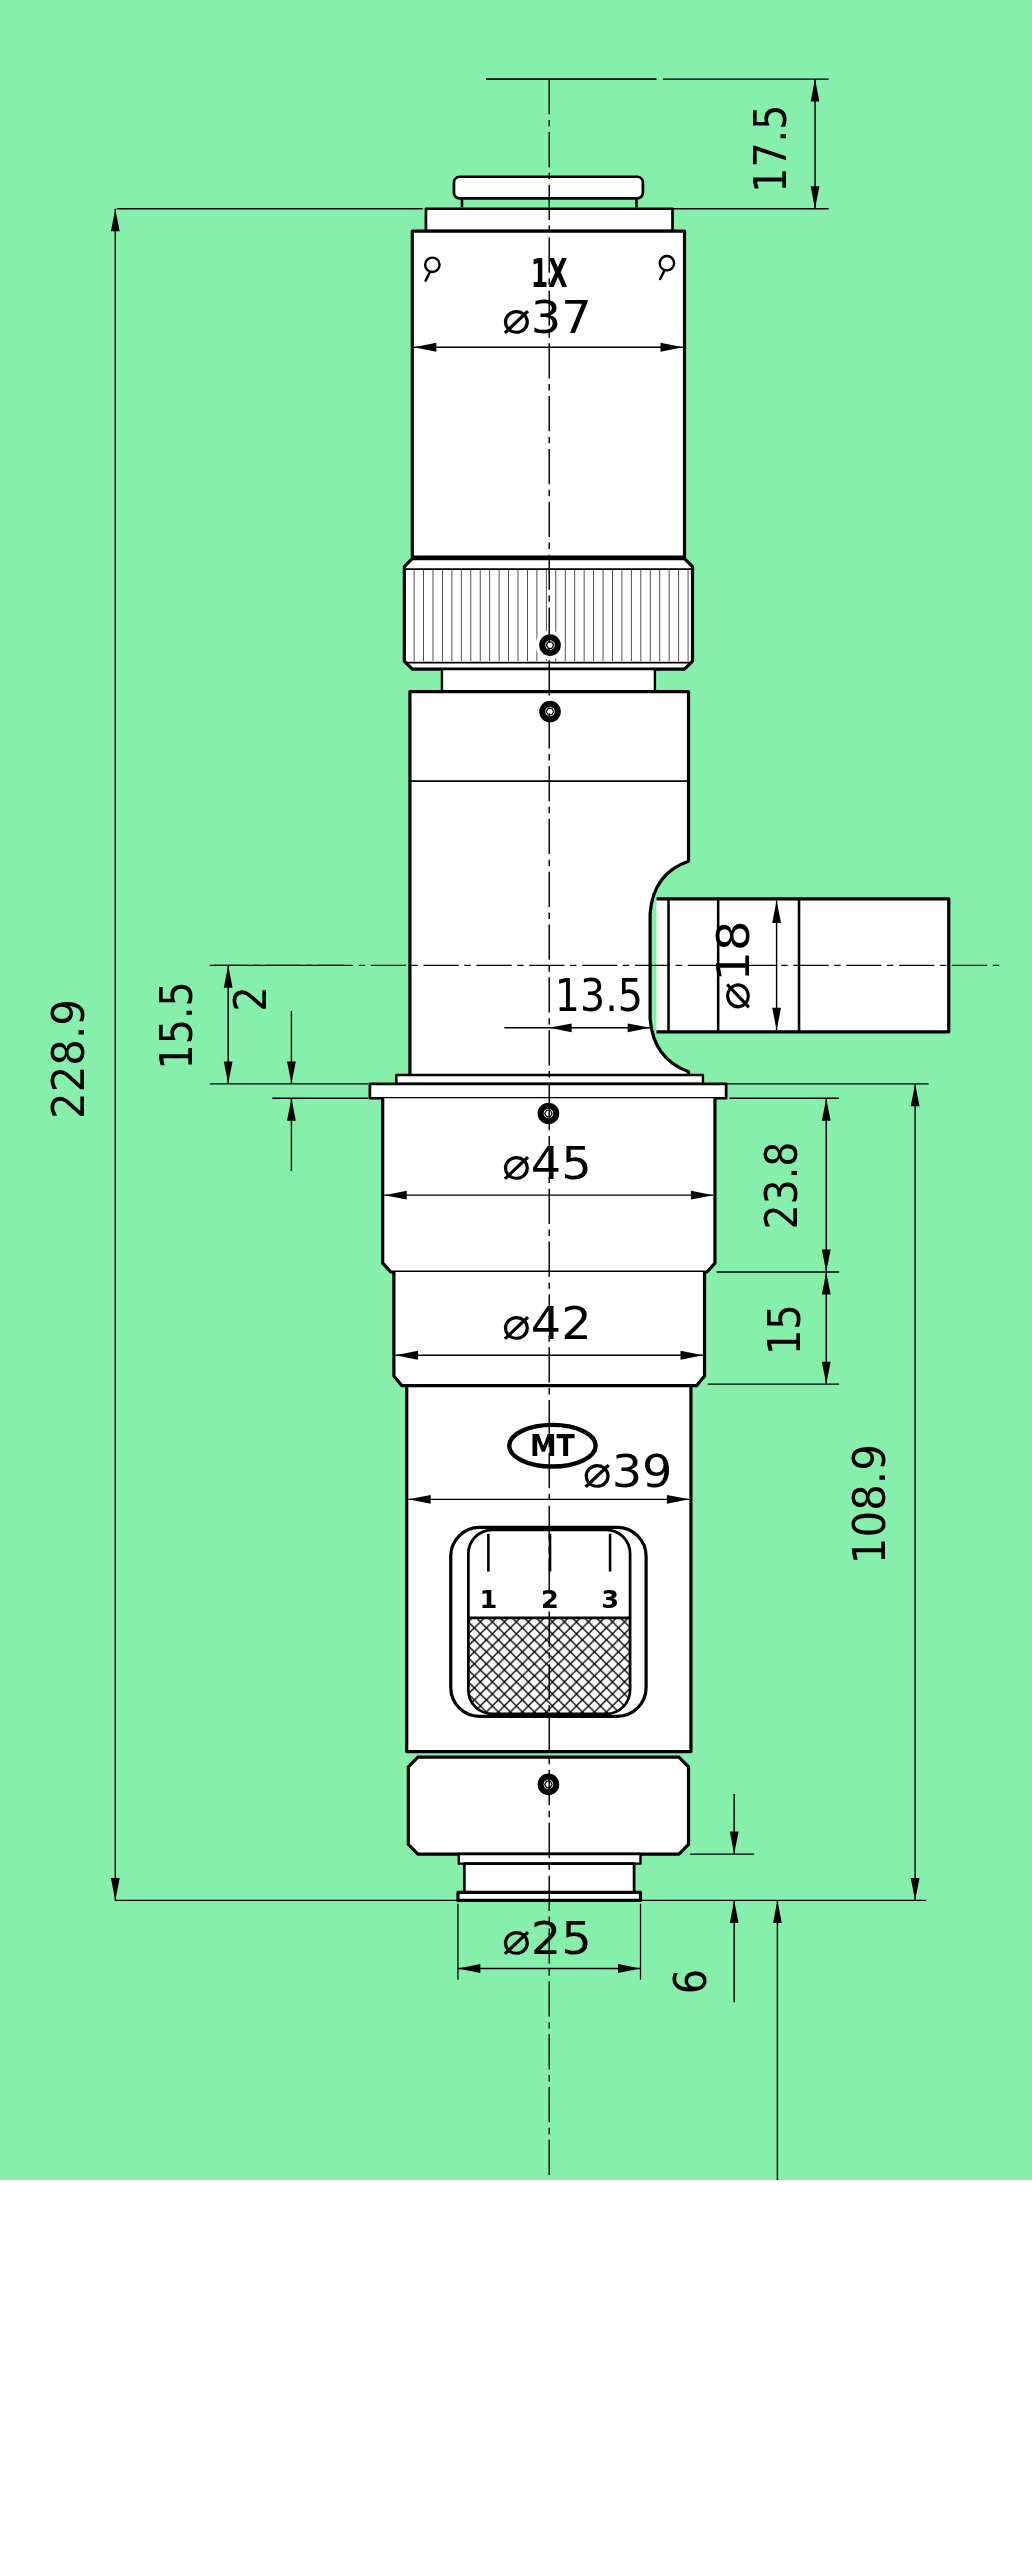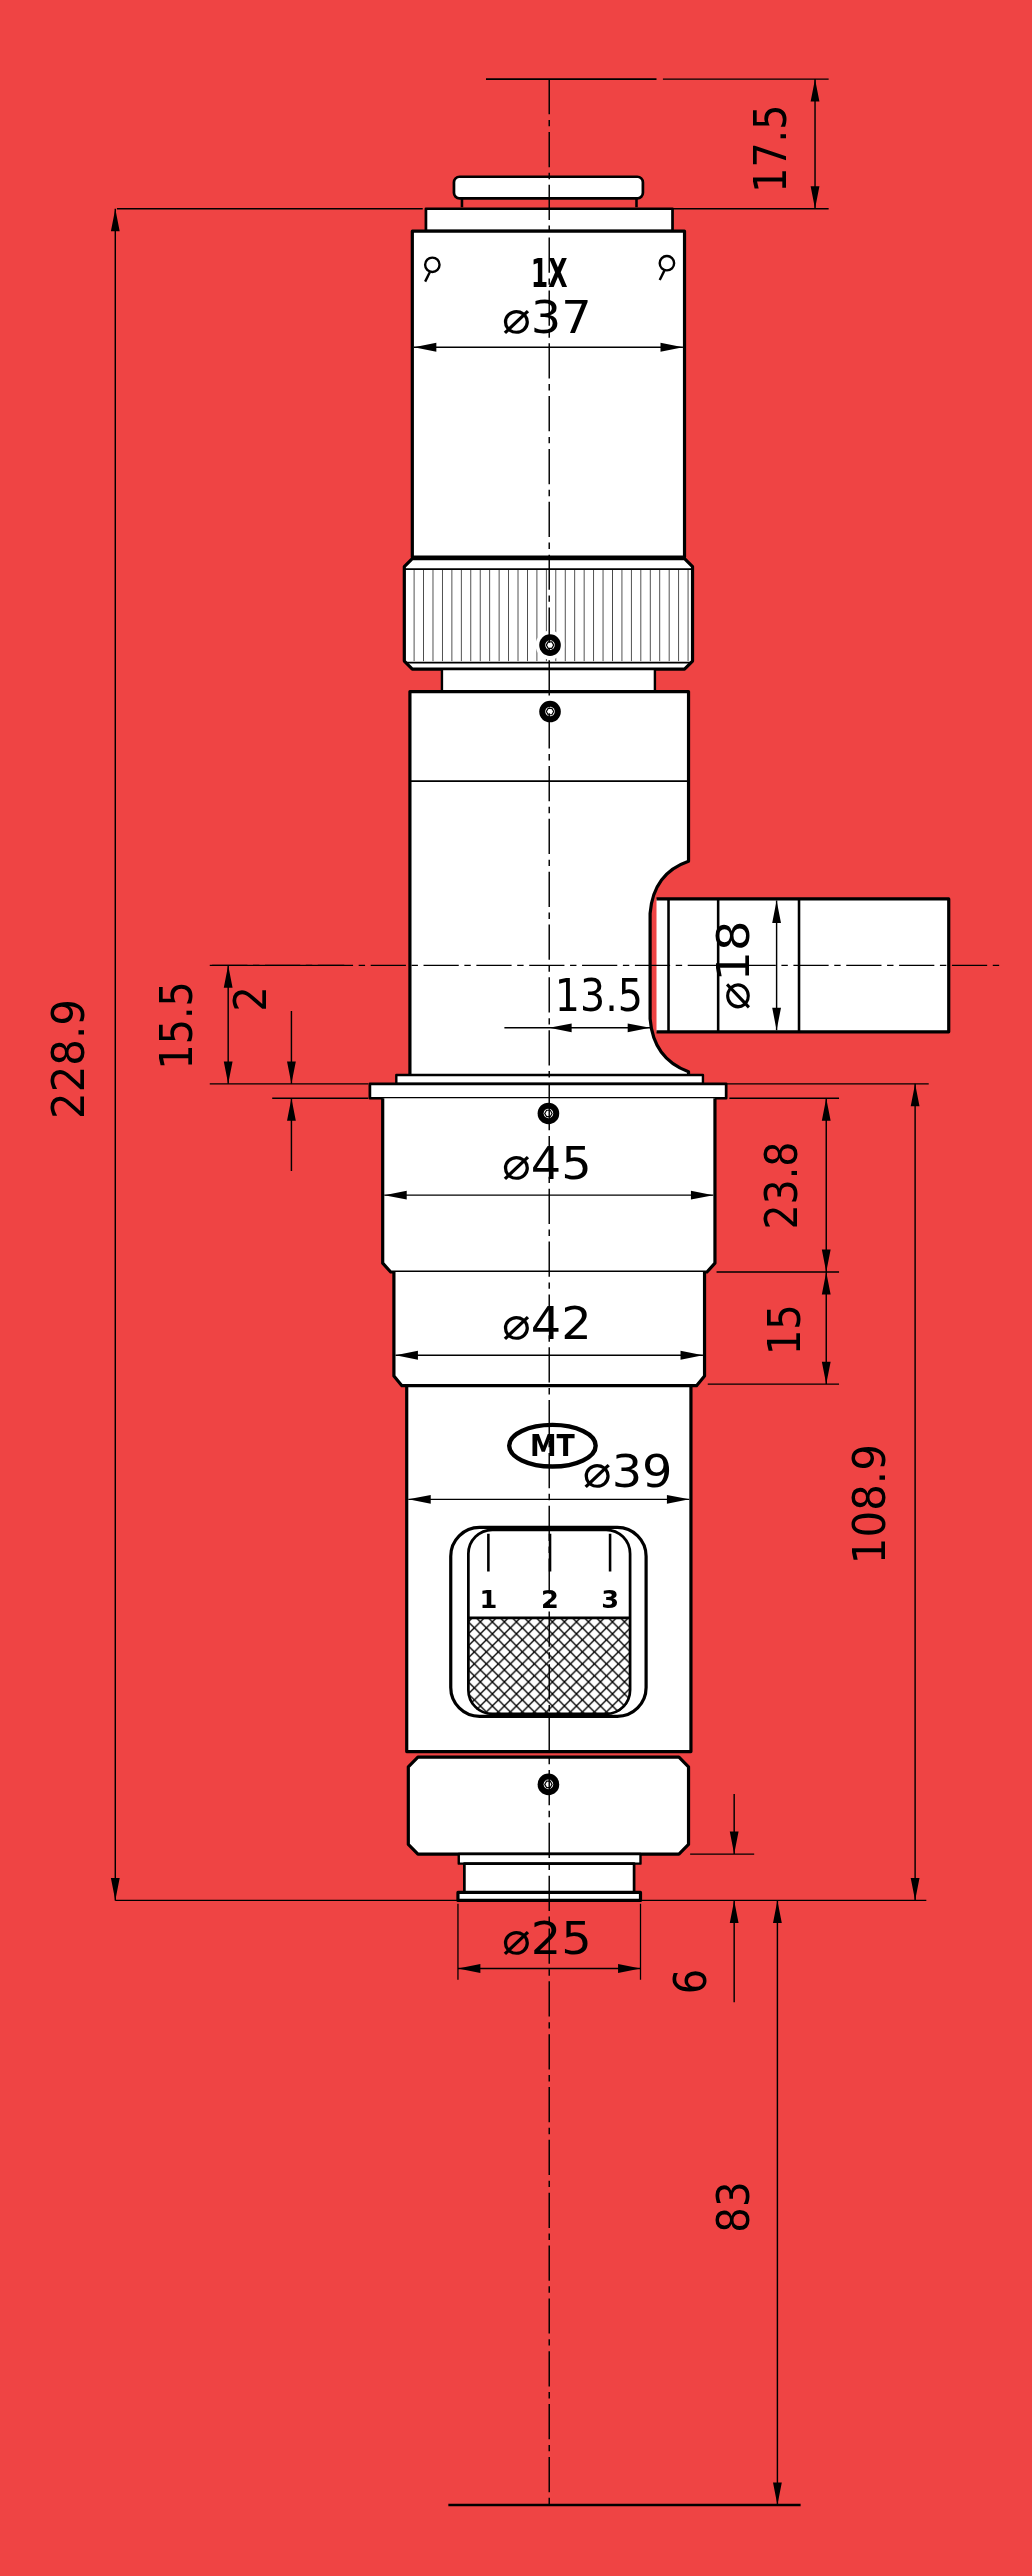--- a/index.html
+++ b/index.html
@@ -1,16 +1,16 @@
 <!DOCTYPE html>
 <html style="font-size:13px"><head>
 <meta charset="utf-8">
 <style>
   html,body{margin:0;padding:0;background:#ffffff;}
-  .stage{position:relative;width:1032px;height:2576px;background:#ef4444;overflow:hidden;}
+  .stage{position:relative;width:1032px;height:2180px;background:#86efac;overflow:hidden;}
   svg{position:absolute;left:0;top:0;}
   svg text{font-family:"DejaVu Sans","Liberation Sans",sans-serif;fill:#000;}
   .o4{stroke:#000;stroke-width:4;fill:#fff;stroke-linejoin:round;}
   .o35{stroke:#000;stroke-width:3.4;fill:#fff;stroke-linejoin:round;}
   .o3{stroke:#000;stroke-width:3;fill:#fff;stroke-linejoin:round;}
   .ln3{stroke:#000;stroke-width:3.2;fill:none;}
   .ln2{stroke:#000;stroke-width:2.2;fill:none;}
   .dim{stroke:#000;stroke-width:1.8;fill:none;}
   .ext{stroke:#000;stroke-width:1.6;fill:none;}
   .arr{fill:#000;stroke:none;}

